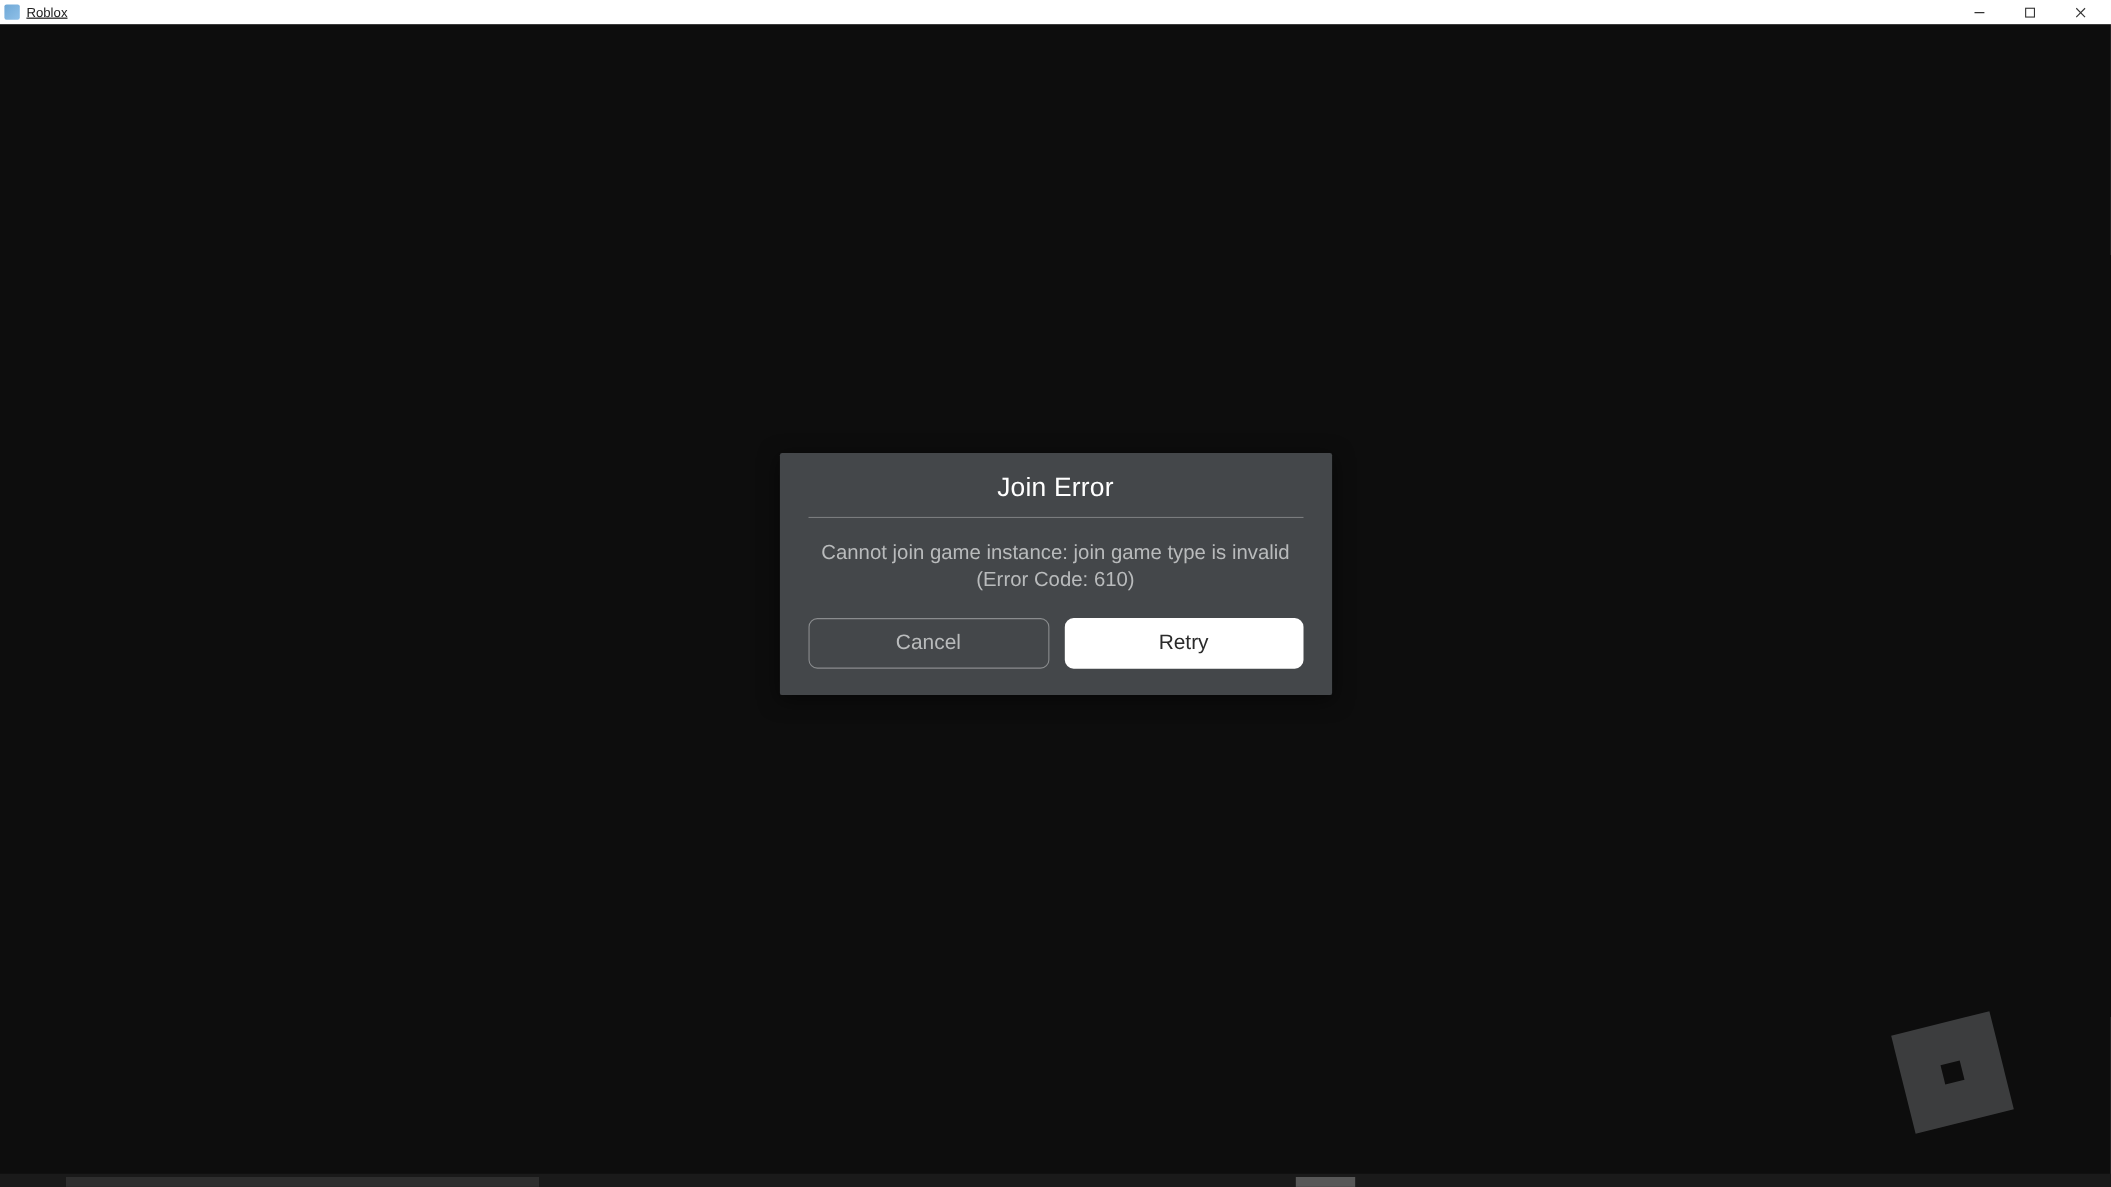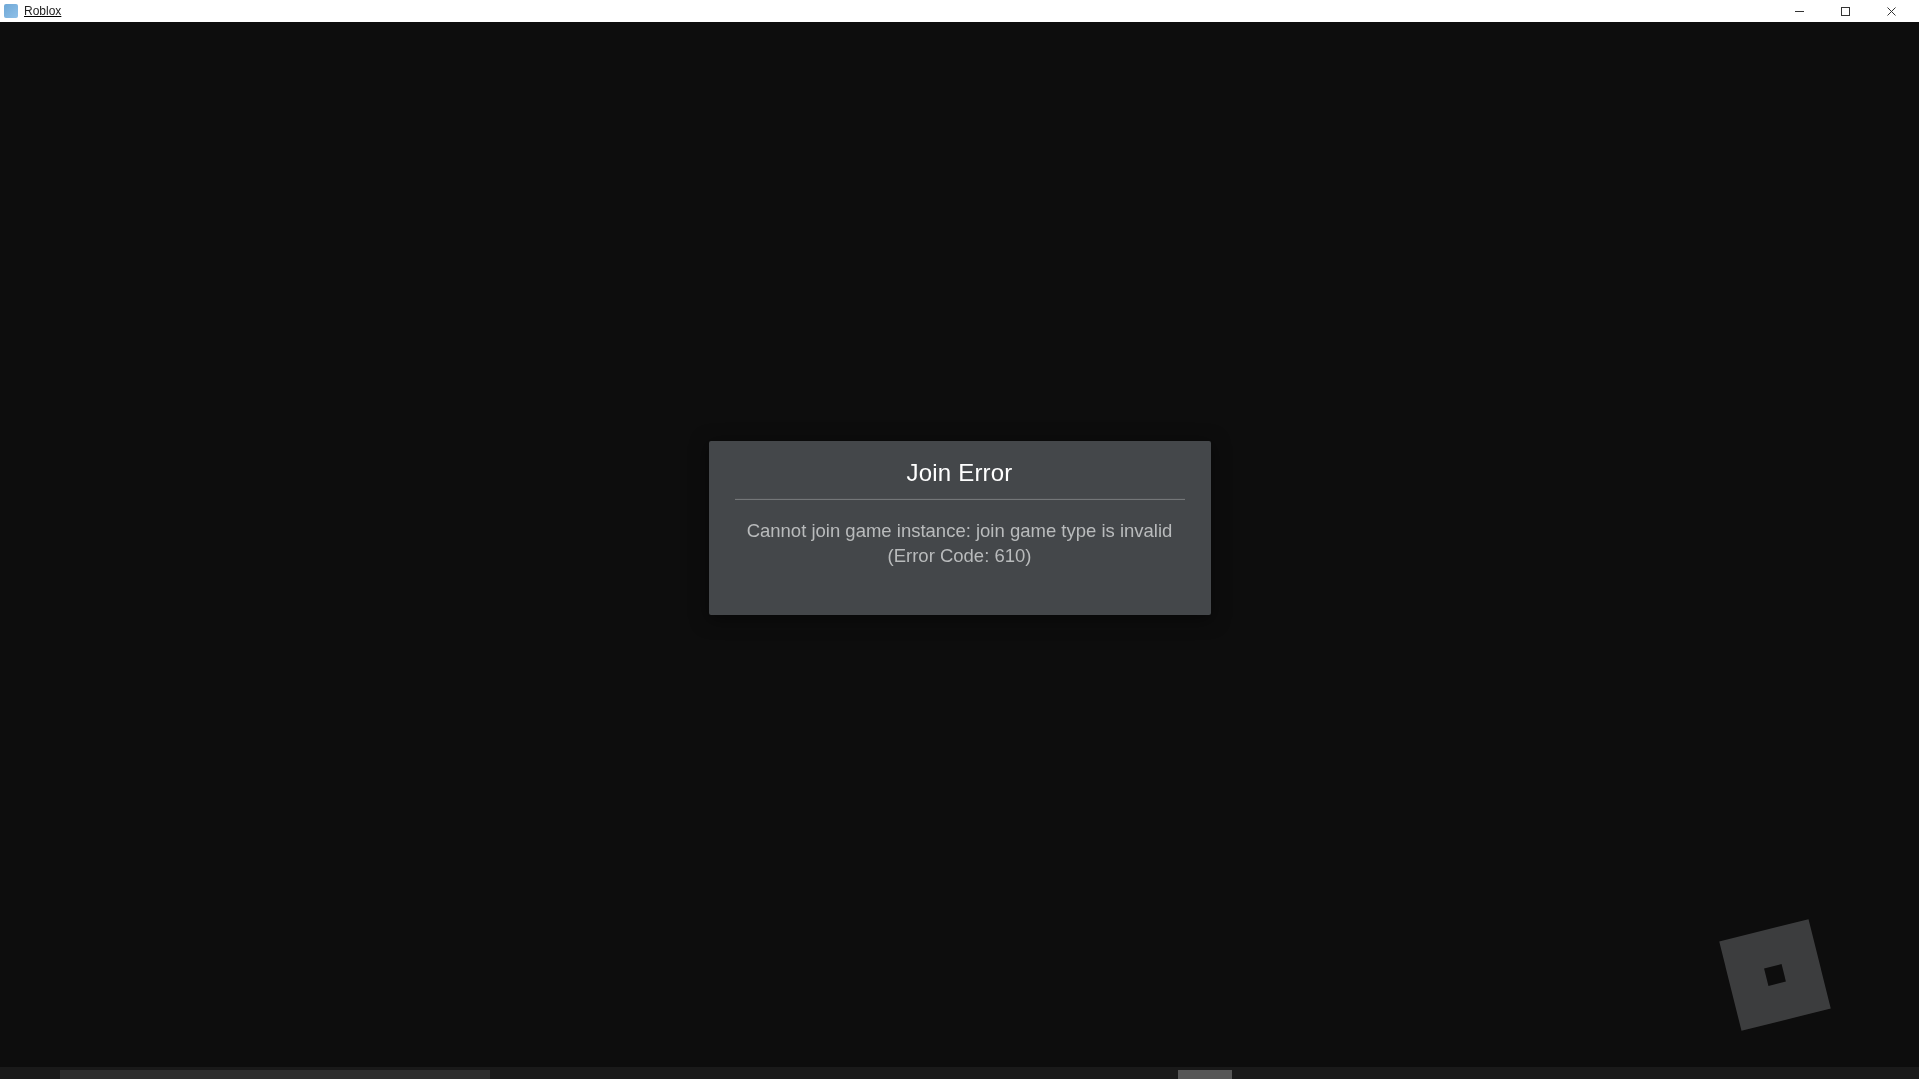--- a/index.html
+++ b/index.html
@@ -202,20 +202,24 @@
 
 <div class="app-area">
 
   <div class="modal">
     <div class="modal-title">Join Error</div>
     <hr class="modal-divider">
     <div class="modal-message">
       <span>Cannot join game instance: join game type is invalid</span>
       <span class="modal-message-line2">(Error Code: 610)</span>
     </div>
+    <div class="modal-buttons">
+      <div class="btn btn-secondary">Cancel</div>
+      <div class="btn btn-primary">Retry</div>
+    </div>
   </div>
 
   <div class="corner-logo">
     <div class="corner-logo-inner"></div>
   </div>
 
   <div class="taskbar">
     <div class="taskbar-segment taskbar-seg1"></div>
     <div class="taskbar-segment taskbar-seg2"></div>
   </div>

